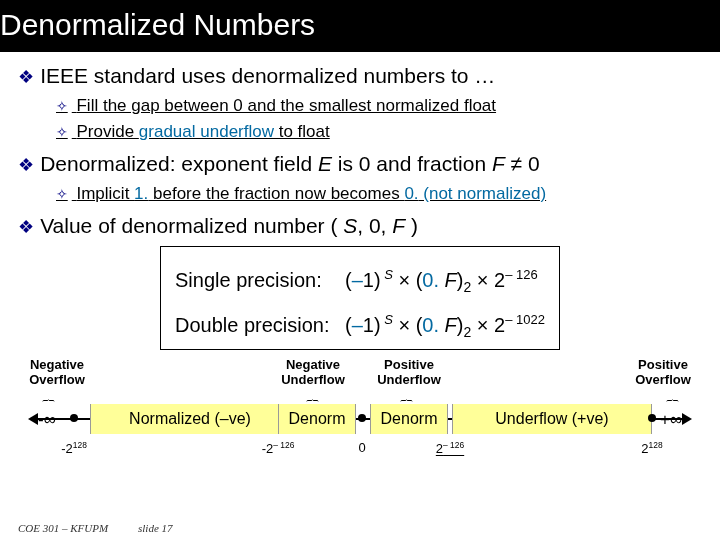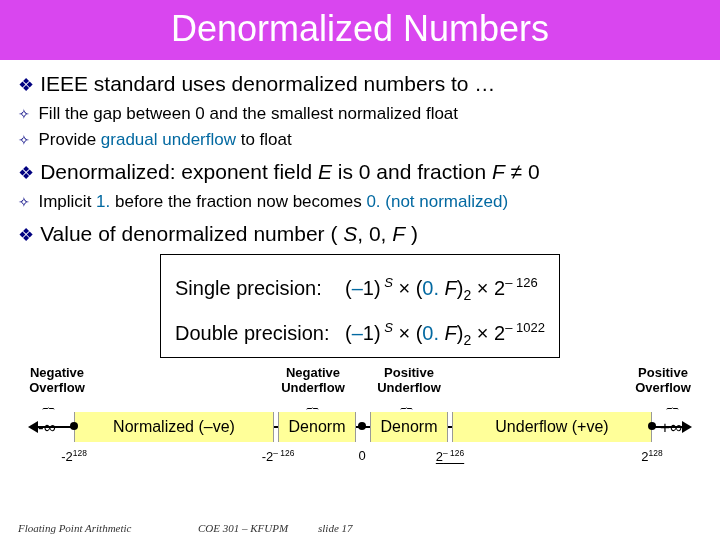--- a/index.html
+++ b/index.html
@@ -5,26 +5,26 @@
   * { box-sizing: border-box; margin: 0; padding: 0; }
   body {
     width: 720px;
     height: 540px;
     background: #fff;
     font-family: Arial, sans-serif;
     position: relative;
     overflow: hidden;
   }
   .title-bar {
-    background: #d946ef;
+    background: #000000;
     color: #fff;
-    text-align: center;
+    text-align: left;
     padding: 8px 0 10px 0;
     font-family: "Comic Sans MS", cursive, sans-serif;
-    font-size: 36px;
+    font-size: 30px;
   }
   .content {
     padding: 6px 18px 0 18px;
   }
   .bullet-row {
     display: flex;
     align-items: baseline;
     margin: 4px 0;
   }
   .bullet-main {
@@ -32,23 +32,25 @@
     line-height: 1.35;
     color: #000;
   }
   .bullet-main .diamond {
     color: #000080;
     margin-right: 6px;
     font-size: 18px;
   }
   .bullet-sub {
     font-size: 17px;
+    margin-left: 38px;
     margin-top: 2px;
     margin-bottom: 2px;
     line-height: 1.4;
+    text-decoration: underline;
   }
   .bullet-sub .subdiamond {
     color: #000080;
     margin-right: 4px;
     font-size: 14px;
   }
   .red { color: #0369a1; }
   .ital { font-style: italic; }
   .formula-box {
     border: 1.5px solid #000;
@@ -210,35 +212,34 @@
     <div class="nl-brace" style="left:374px; top:32px;">︷</div>
     <div class="nl-brace" style="right:16px; top:32px;">︷</div>
 
     <div class="nl-inf" style="left:12px;">-∞</div>
     <div class="nl-inf" style="right:12px;">+∞</div>
 
     <div class="nl-arrow-l"></div>
     <div class="nl-axis"></div>
     <div class="nl-arrow-r"></div>
 
-    <div class="nl-region" style="left:48px; width:200px;">Normalized (–ve)</div>
+    <div class="nl-region" style="left:64px; width:200px;">Normalized (–ve)</div>
     <div class="nl-region" style="left:252px; width:78px;">Denorm</div>
     <div class="nl-region" style="left:344px; width:78px;">Denorm</div>
     <div class="nl-region" style="left:426px; width:200px;">Underflow (+ve)</div>
 
     <div class="nl-dot" style="left:44px;"></div>
     <div class="nl-dot" style="left:332px;"></div>
     <div class="nl-dot" style="left:622px;"></div>
 
     <div class="nl-tick" style="left:48px;"><span>-2</span><sup>128</sup></div>
     <div class="nl-tick" style="left:252px;"><span>-2</span><sup>– 126</sup></div>
     <div class="nl-tick" style="left:336px;">0</div>
     <div class="nl-tick" style="left:424px;text-decoration:underline;"><span>2</span><sup>– 126</sup></div>
     <div class="nl-tick" style="left:626px;"><span>2</span><sup>128</sup></div>
   </div>
 
 </div>
 
 <div class="footer">
-  <div class="footer-left">Floating Point Arithmetic</div>
   <div class="footer-mid">COE 301 – KFUPM</div>
   <div class="footer-slide">slide 17</div>
 </div>
 
 </body></html>

